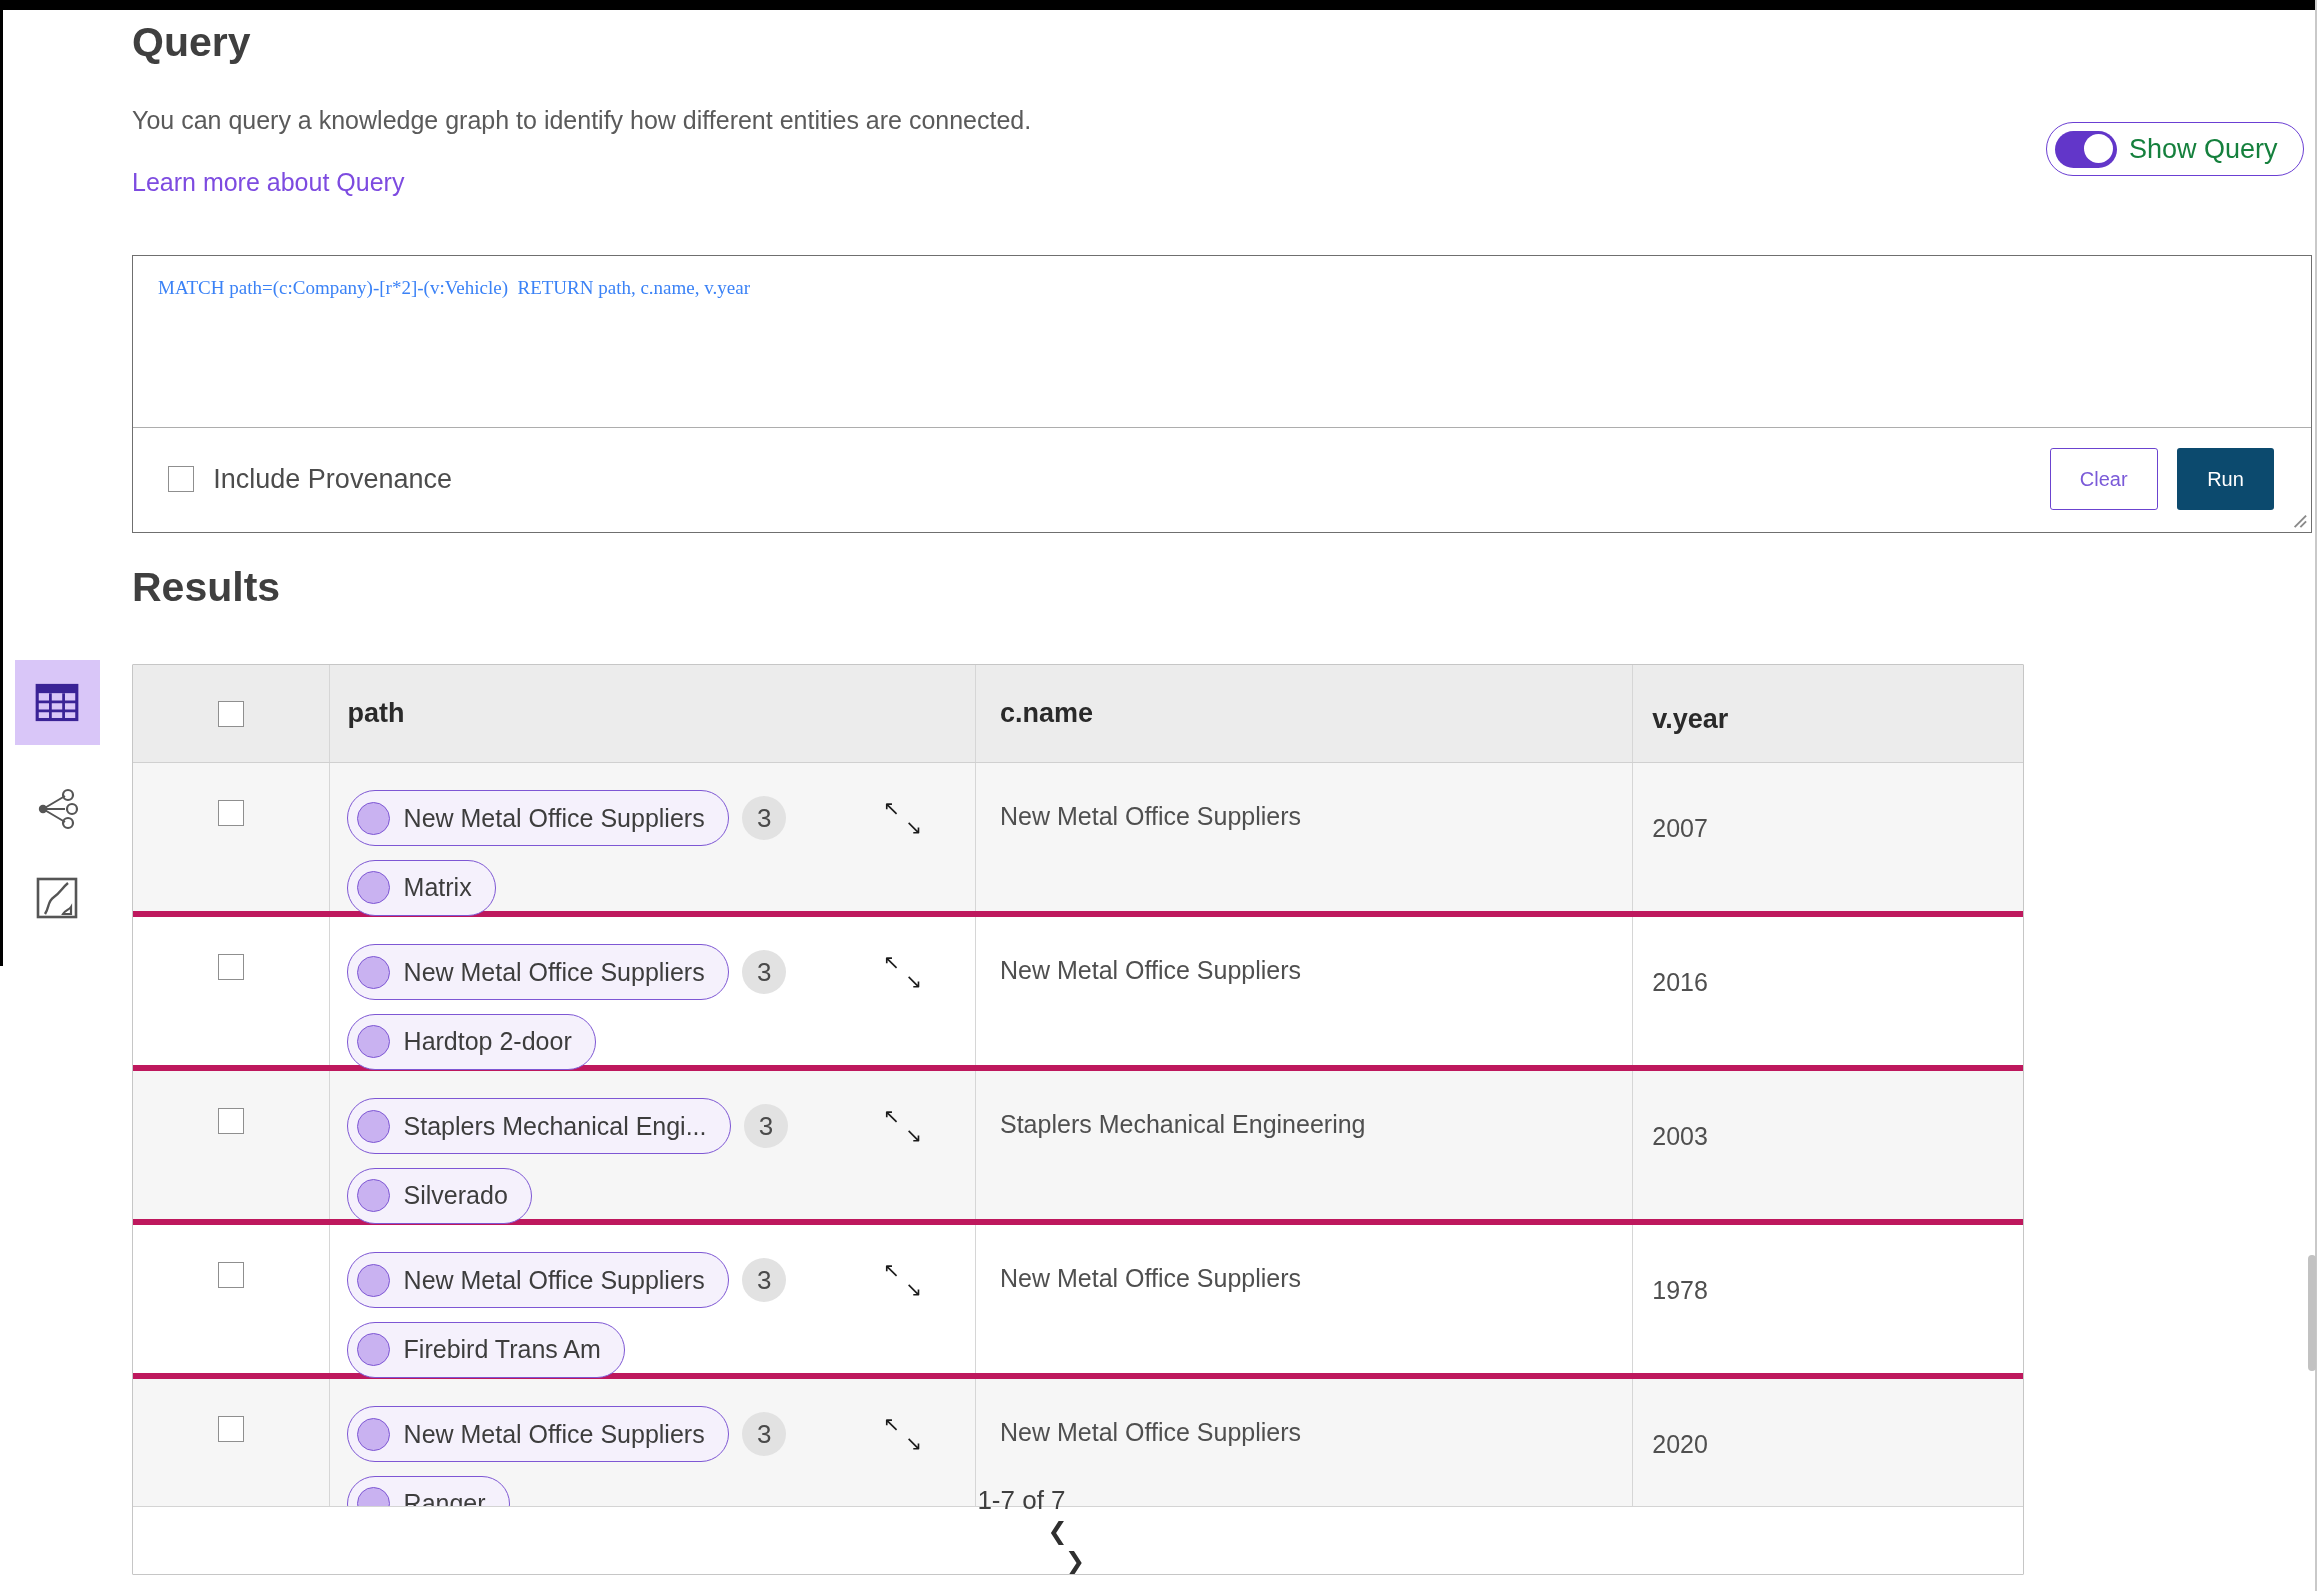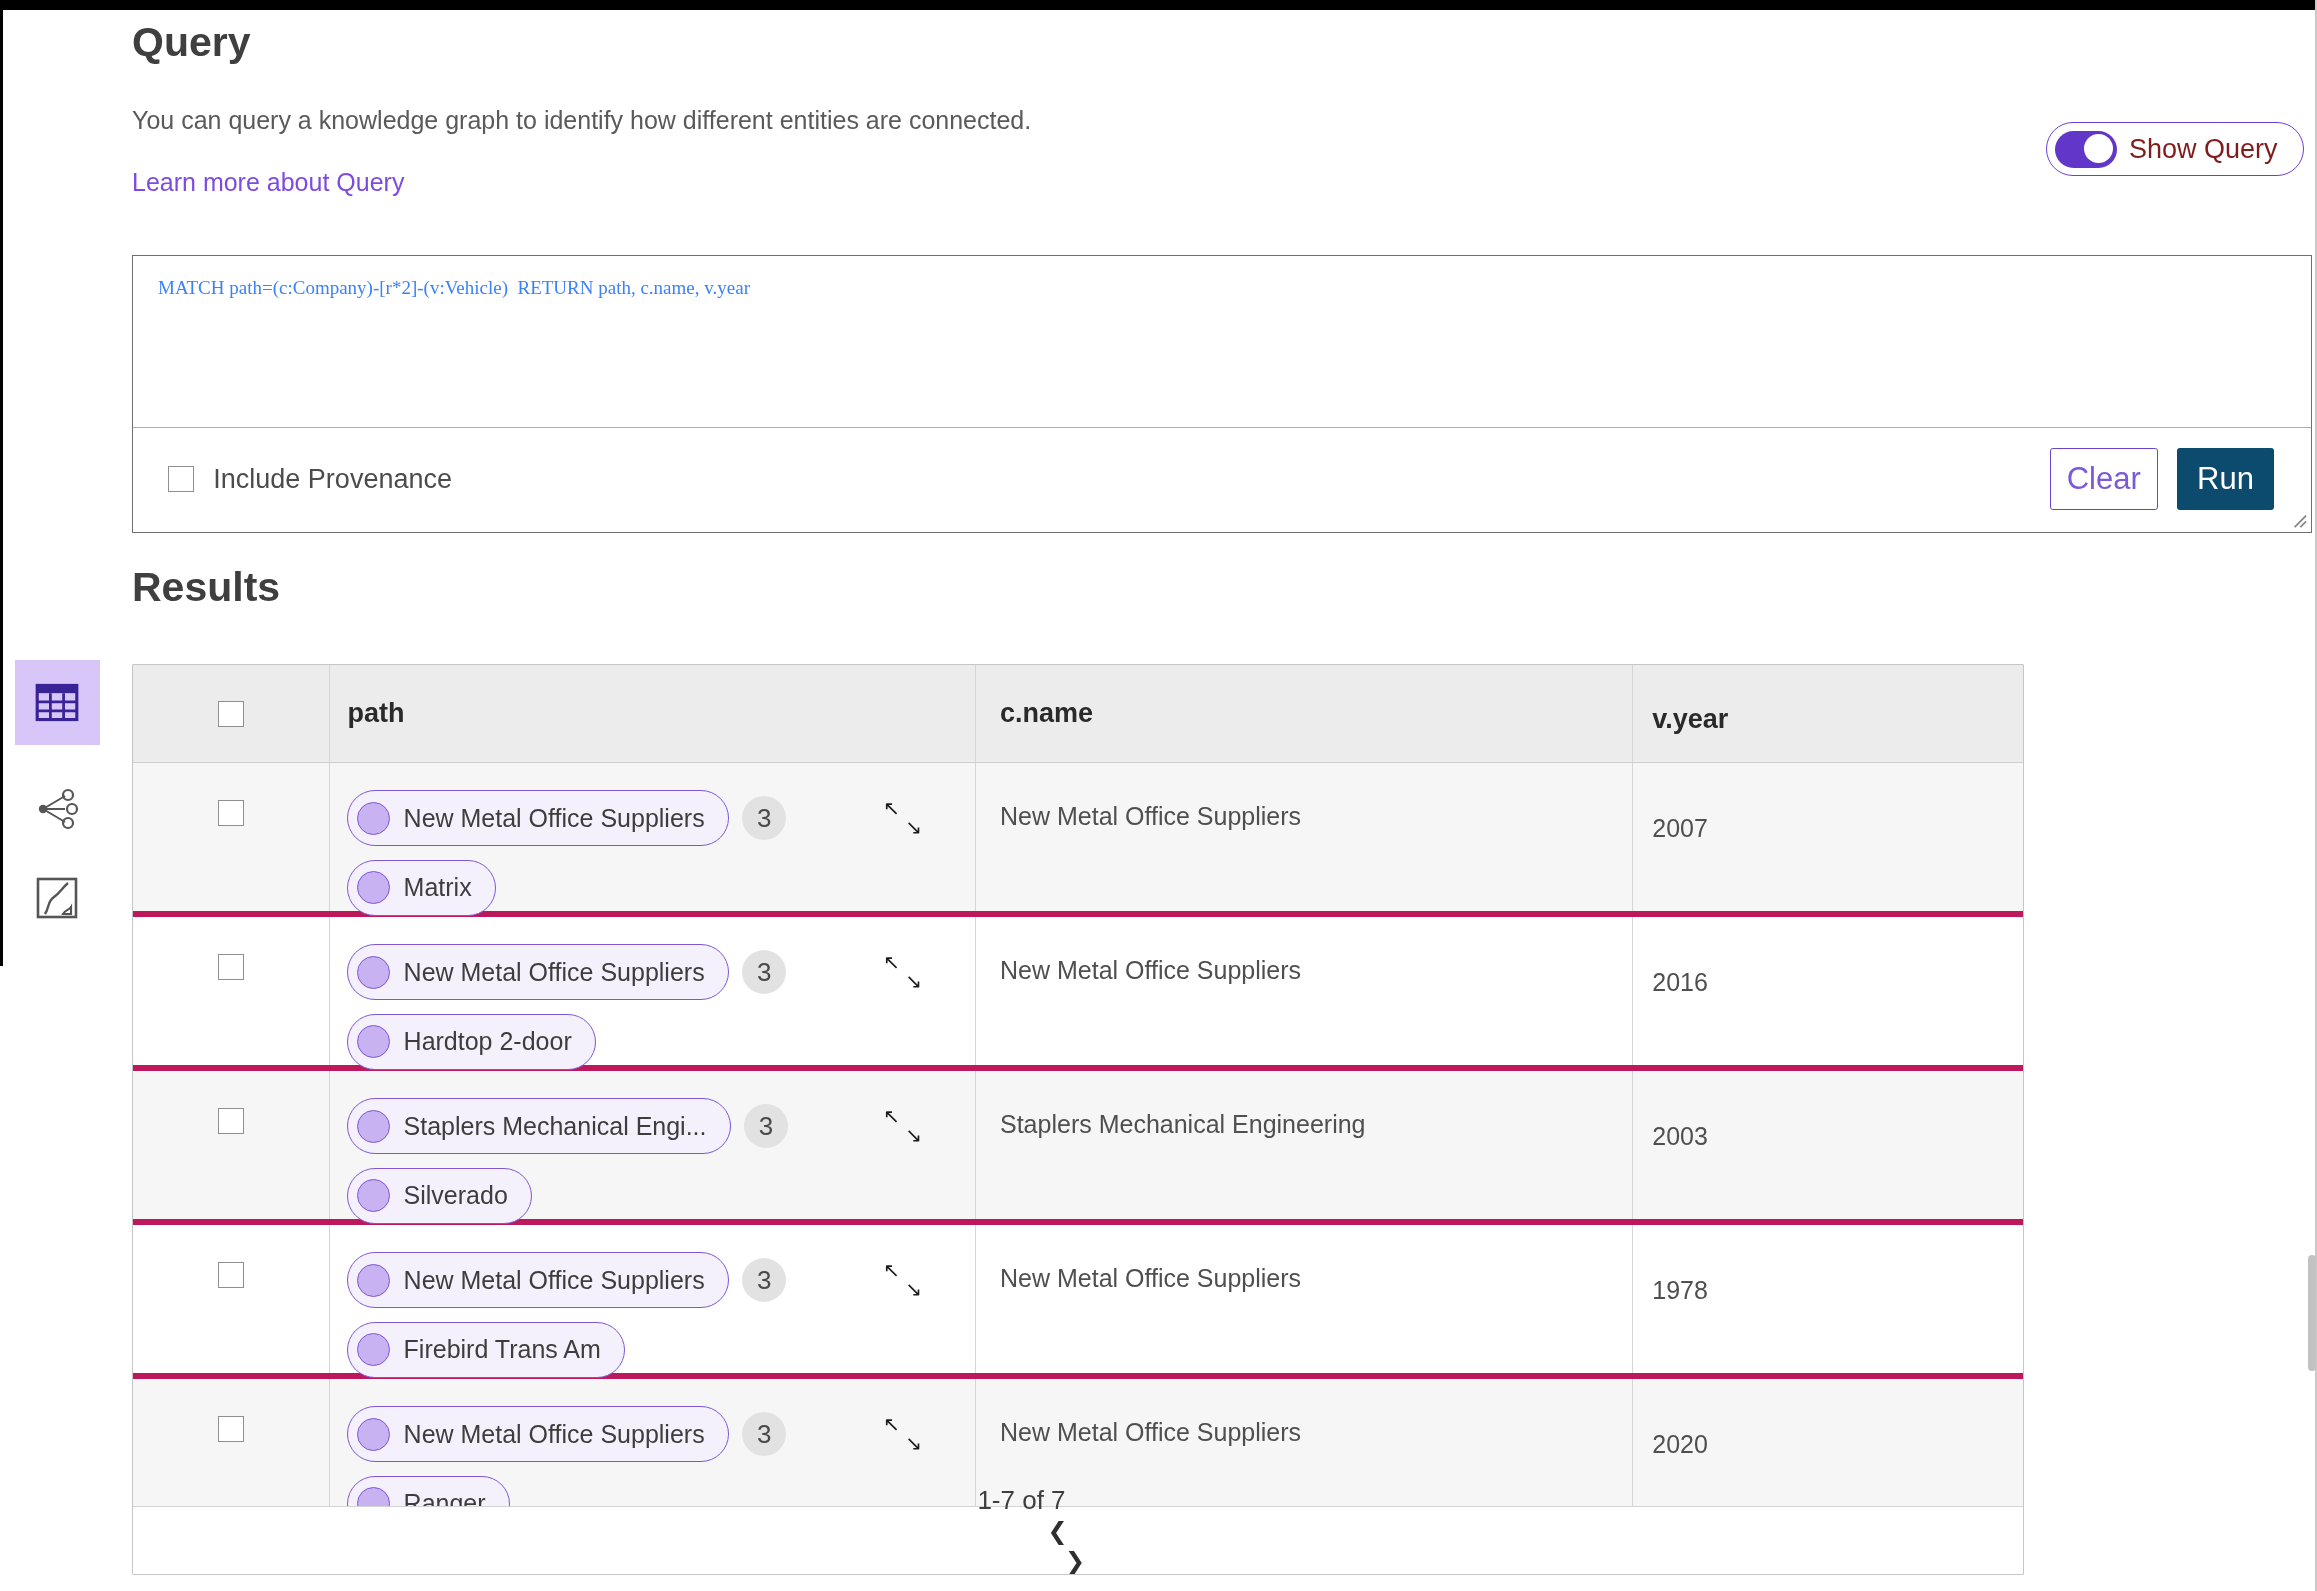--- a/index.html
+++ b/index.html
@@ -17,38 +17,38 @@
   .q-desc{position:absolute;left:132px;top:106px;font-size:25px;color:#5a5a5a;}
   .q-link{position:absolute;left:132px;top:168px;font-size:25px;color:#7d4be0;cursor:pointer;}
 
   .show-query{
     position:absolute;top:122px;right:13.5px;height:54px;box-sizing:border-box;
     border:1.9px solid #6b3fd3;border-radius:33px;background:#fff;
     display:inline-flex;align-items:center;gap:11.6px;padding:0 25px 0 8.7px;cursor:pointer;
   }
   .toggle-track{position:relative;width:62px;height:37px;border-radius:19.3px;background:#6236c9;}
   .toggle-knob{position:absolute;top:3.9px;right:3.9px;width:29px;height:29px;border-radius:50%;background:#fff;}
-  .show-query-label{font-size:27px;color:#7f1d1d;text-align:right;}
+  .show-query-label{font-size:27px;color:#15803d;text-align:right;}
 
   
   .q-panel{
     position:absolute;left:132px;top:255px;width:2180px;height:278px;box-sizing:border-box;
     border:1.9px solid #6f6f6f;background:#fff;
   }
   .qp-edit{
     position:relative;height:172px;box-sizing:border-box;border-bottom:1px solid #adadad;
     padding:21px 25px;font-family:Liberation Serif, serif;
     font-size:19px;color:#3b82f6;white-space:pre;overflow:hidden;
   }
   .grip{position:absolute;right:2.9px;bottom:2.9px;}
   .qp-foot{height:102px;display:flex;align-items:center;padding:0 37px 0 35px;}
   .cb{display:inline-block;width:26px;height:26px;border:1.9px solid #8f8f8f;background:#fff;box-sizing:border-box;cursor:pointer;}
   .prov-label{font-size:27px;color:#4c4c4c;margin-left:19.3px;}
   .sp{flex:1;}
-  .btn{display:flex;align-items:center;justify-content:center;height:62px;font-size:31px;border-radius:2.9px;box-sizing:border-box;cursor:pointer;}
+  .btn{display:flex;align-items:center;justify-content:center;height:62px;font-size:20px;border-radius:2.9px;box-sizing:border-box;cursor:pointer;}
   .btn-clear{width:108px;border:1.9px solid #6b43cf;color:#7a5ad8;background:#fff;margin-right:19.3px;}
   .btn-run{width:97px;border:none;color:#fff;background:#0c4a6e;}
 
   
   .r-title{position:absolute;left:132px;top:564px;font-size:41px;font-weight:700;color:#3f3f3f;margin:0;}
 
   .view-switcher{position:absolute;left:13.5px;top:660px;width:87px;display:flex;flex-direction:column;align-items:center;}
   .vs-item{width:85px;height:60px;display:flex;align-items:center;justify-content:center;cursor:pointer;}
   .vs-item.selected{height:85px;background:#d9c6f8;}
   .vs-item.graph{margin-top:34px;}

